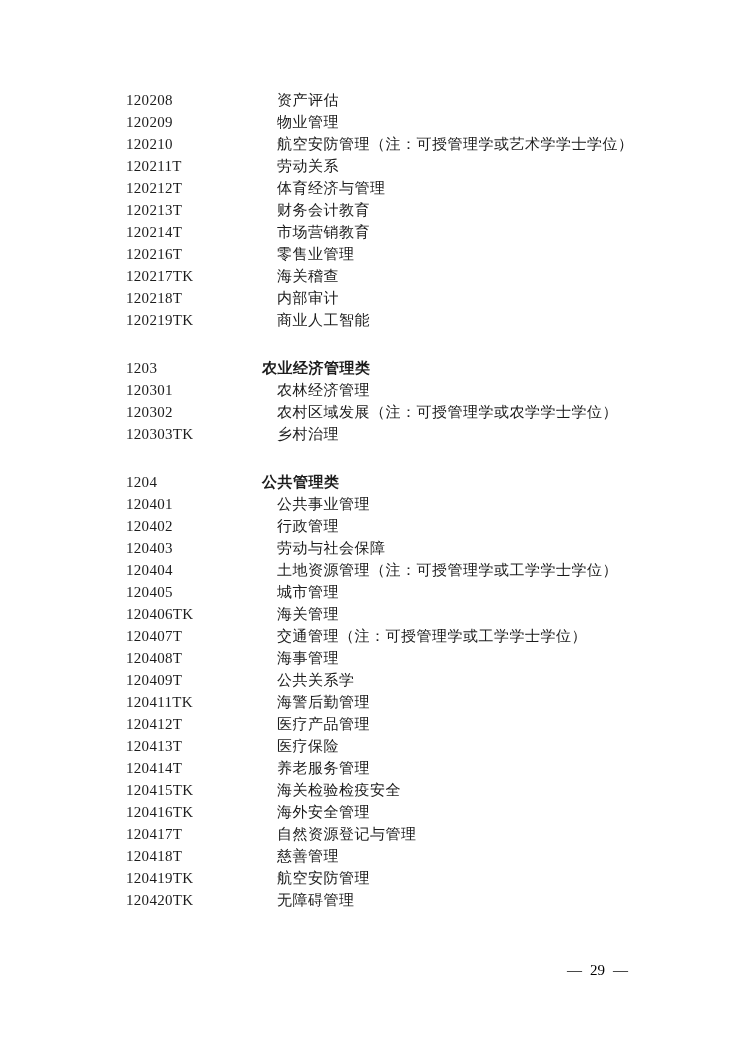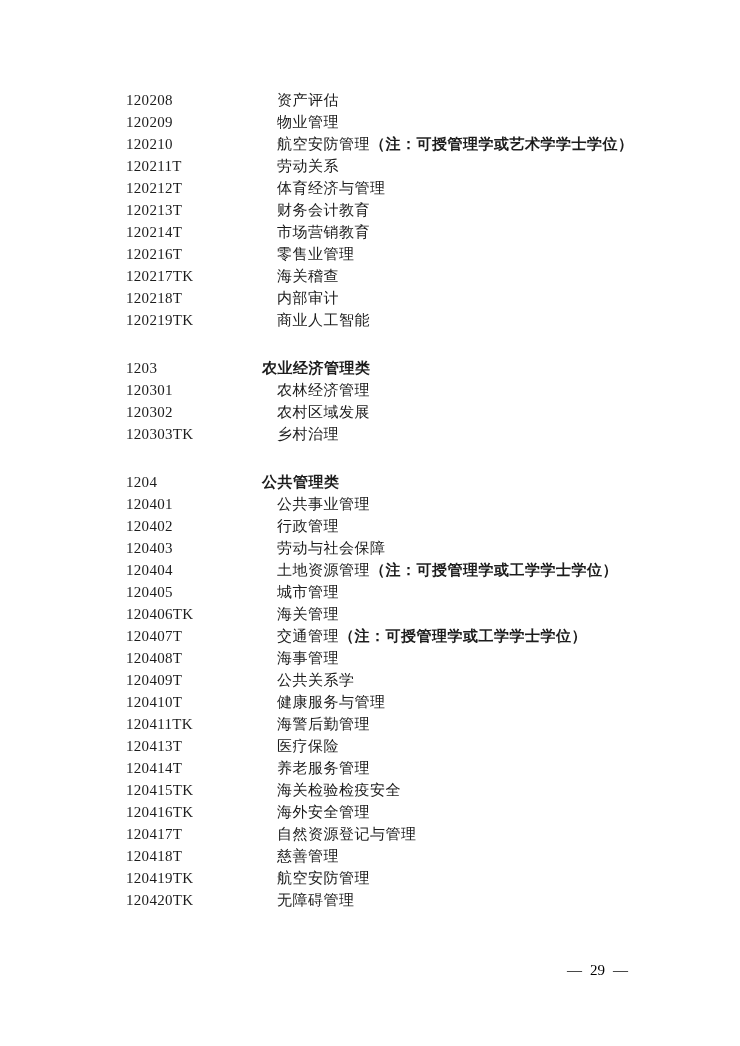--- a/index.html
+++ b/index.html
@@ -44,21 +44,21 @@
     font-size: 15px;
   }
   .cat-name {
     font-weight: bold;
     letter-spacing: 0.5px;
   }
   .item-row .name {
     padding-left: 15px;
     letter-spacing: 0.5px;
   }
-  .note { letter-spacing: 0.5px; font-weight: bold; }
+  .note { letter-spacing: 0.5px; }
   .footer {
     position: absolute;
     top: 961px;
     right: 112px;
     font-size: 15px;
     line-height: 18px;
     color: #000000;
   }
   .footer .num { margin: 0 8px; }
 </style>
@@ -119,20 +119,21 @@
           <span class="code">1203</span>
           <span class="cat-name">农业经济管理类</span>
         </div>
         <div class="row item-row">
           <span class="code">120301</span>
           <span class="name">农林经济管理</span>
         </div>
         <div class="row item-row">
           <span class="code">120302</span>
           <span class="name">农村区域发展</span>
+          <span class="note">（注：可授管理学或农学学士学位）</span>
         </div>
         <div class="row item-row">
           <span class="code">120303TK</span>
           <span class="name">乡村治理</span>
         </div>
       </section>
       <section class="section">
         <div class="row category-row">
           <span class="code">1204</span>
           <span class="cat-name">公共管理类</span>
@@ -169,26 +170,26 @@
         </div>
         <div class="row item-row">
           <span class="code">120408T</span>
           <span class="name">海事管理</span>
         </div>
         <div class="row item-row">
           <span class="code">120409T</span>
           <span class="name">公共关系学</span>
         </div>
         <div class="row item-row">
-          <span class="code">120410T</span>
-          <span class="name">健康服务与管理</span>
-        </div>
-        <div class="row item-row">
           <span class="code">120411TK</span>
           <span class="name">海警后勤管理</span>
+        </div>
+        <div class="row item-row">
+          <span class="code">120412T</span>
+          <span class="name">医疗产品管理</span>
         </div>
         <div class="row item-row">
           <span class="code">120413T</span>
           <span class="name">医疗保险</span>
         </div>
         <div class="row item-row">
           <span class="code">120414T</span>
           <span class="name">养老服务管理</span>
         </div>
         <div class="row item-row">

